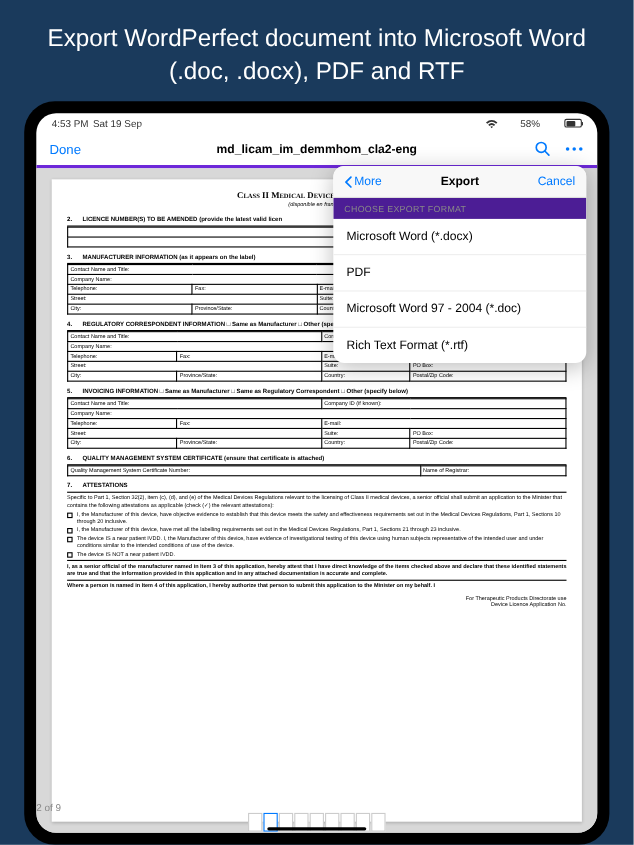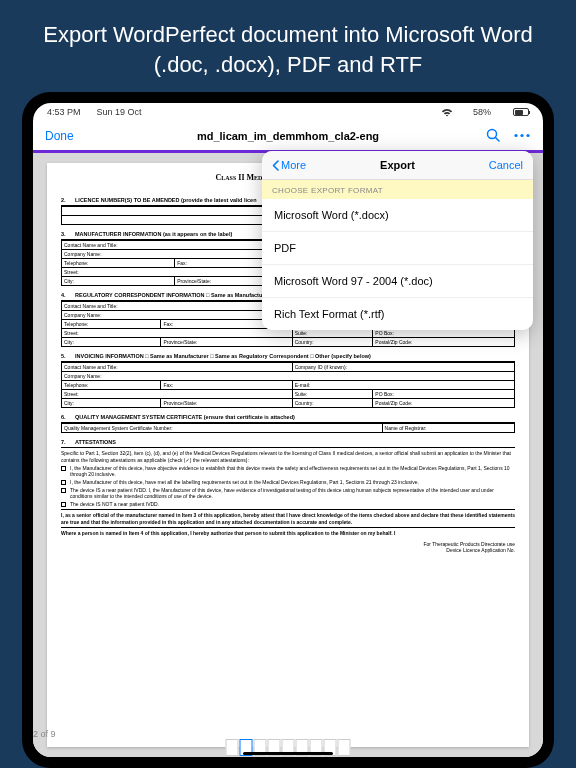--- a/index.html
+++ b/index.html
@@ -1,21 +1,21 @@
 <!DOCTYPE html>
 <html><head>
 <meta charset="utf-8">
 <style>
 *{margin:0;padding:0;box-sizing:border-box;font-family:-apple-system,BlinkMacSystemFont,"Segoe UI",sans-serif}
 body{background:#1a3a5c;width:576px;height:768px;overflow:hidden;position:relative}
 .header-text{color:#fff;text-align:center;font-size:22px;font-weight:300;padding:20px 20px 14px;line-height:1.35}
 .tablet{position:absolute;top:92px;left:22px;width:532px;height:676px;background:#000;border-radius:28px;padding:11px}
 .screen{background:#fff;width:100%;height:100%;border-radius:18px;overflow:hidden;position:relative;display:flex;flex-direction:column}
 .status-bar{display:flex;justify-content:space-between;align-items:center;padding:3px 14px;font-size:9px;color:#333;height:18px}
-.status-left{display:flex;align-items:center;gap:16px}
+.status-left{display:flex;align-items:center;gap:4px}
 .status-right{display:flex;align-items:center;gap:20px}
 .nav-bar{display:flex;justify-content:space-between;align-items:center;padding:6px 12px;border-bottom:3px solid #6d28d9;height:32px}
 .nav-left{color:#007aff;font-size:12px}
 .nav-title{font-size:11px;font-weight:600;position:absolute;left:50%;transform:translateX(-50%)}
 .nav-right{display:flex;gap:12px;align-items:center}
 .doc-area{flex:1;background:#d8d8d8;padding:10px 14px;overflow:hidden;position:relative}
 .page{background:#fff;width:100%;height:100%;padding:10px 14px;font-size:5px;color:#000;overflow:hidden;box-shadow:0 1px 3px rgba(0,0,0,0.2)}
 .doc-title{text-align:center;font-weight:bold;font-size:8px;font-family:"Times New Roman",serif;font-variant:small-caps;margin-bottom:1px}
 .doc-sub{text-align:center;font-style:italic;font-size:5px;margin-bottom:6px}
 .sec-head{font-size:5.5px;font-weight:bold;border-bottom:1px solid #000;padding:2px 0;margin-top:4px;display:flex}
@@ -24,47 +24,47 @@
 .tbl{width:100%;border-collapse:collapse;font-size:5px}
 .tbl td{border:0.5px solid #000;padding:1px 2px;height:9px;vertical-align:top}
 .att-text{font-size:5px;line-height:1.3;margin-top:2px}
 .att-item{display:flex;gap:4px;margin-top:2px}
 .cb{width:5px;height:5px;border:0.5px solid #000;flex-shrink:0;margin-top:0.5px}
 .pg-foot{position:absolute;bottom:18px;left:0;right:0;text-align:left;font-size:9px;color:#888}
 .thumbs{position:absolute;bottom:1px;left:50%;transform:translateX(-50%);display:flex;gap:1px}
 .thumb{width:13px;height:17px;background:#fff;border:0.5px solid #ccc}
 .thumb.active{border:1px solid #007aff}
 .home-ind{position:absolute;bottom:2px;left:50%;transform:translateX(-50%);width:90px;height:3px;background:#000;border-radius:2px}
-.popover{position:absolute;top:48px;right:10px;width:271px;background:#fff;border-radius:10px;box-shadow:0 4px 20px rgba(0,0,0,0.25);z-index:10;overflow:hidden}
+.popover{position:absolute;top:48px;right:10px;width:230px;background:#fff;border-radius:10px;box-shadow:0 4px 20px rgba(0,0,0,0.25);z-index:10;overflow:hidden}
 .pop-head{display:flex;justify-content:space-between;align-items:center;padding:8px 10px;border-bottom:0.5px solid #ddd;font-size:11px;background:#f8f8f8}
 .pop-back{color:#007aff;display:flex;align-items:center;gap:2px}
 .pop-title{font-weight:700;position:absolute;left:50%;transform:translateX(-50%)}
 .pop-cancel{color:#007aff}
-.pop-section{font-size:8px;color:#888;padding:6px 10px 4px;background:#fef9c3;text-transform:uppercase;letter-spacing:0.3px}
+.pop-section{font-size:8px;color:#888;padding:6px 10px 4px;background:#4c1d95;text-transform:uppercase;letter-spacing:0.3px}
 .pop-item{padding:10px 12px;font-size:11px;border-bottom:0.5px solid #eee}
 .pop-item:last-child{border-bottom:none}
 .batt{display:inline-block;width:16px;height:8px;border:1px solid #333;border-radius:2px;position:relative;margin-left:2px}
 .batt::after{content:'';position:absolute;right:-2px;top:2px;width:1px;height:3px;background:#333}
 .batt-fill{position:absolute;left:0.5px;top:0.5px;bottom:0.5px;width:58%;background:#333;border-radius:1px}
 svg{display:block}
 .doc-footer-right{text-align:right;font-size:5px;margin-top:4px}
 .hr-thin{border-top:0.5px solid #000;margin-top:2px}
 </style>
 </head>
 <body>
 
 <div class="header-text">Export WordPerfect document into Microsoft Word (.doc, .docx), PDF and RTF</div>
 
 <div class="tablet">
 <div class="screen">
 
 <div class="status-bar">
   <div class="status-left">
     <span>4:53 PM</span>
-    <span>Sun 19 Oct</span>
+    <span>Sat 19 Sep</span>
   </div>
   <div class="status-right">
     <svg width="12" height="9" viewBox="0 0 12 9">
             <path d="M6 8.5 L4.8 7.3 Q6 6.3 7.2 7.3 Z M2.8 5.3 Q6 2.5 9.2 5.3 L8 6.5 Q6 4.8 4 6.5 Z M0.8 3.3 Q6 -1.2 11.2 3.3 L10 4.5 Q6 1 2 4.5 Z" fill="#333"></path>
           </svg>
     <span>58%</span>
     <span class="batt">
             <span class="batt-fill"></span>
           </span>
   </div>

